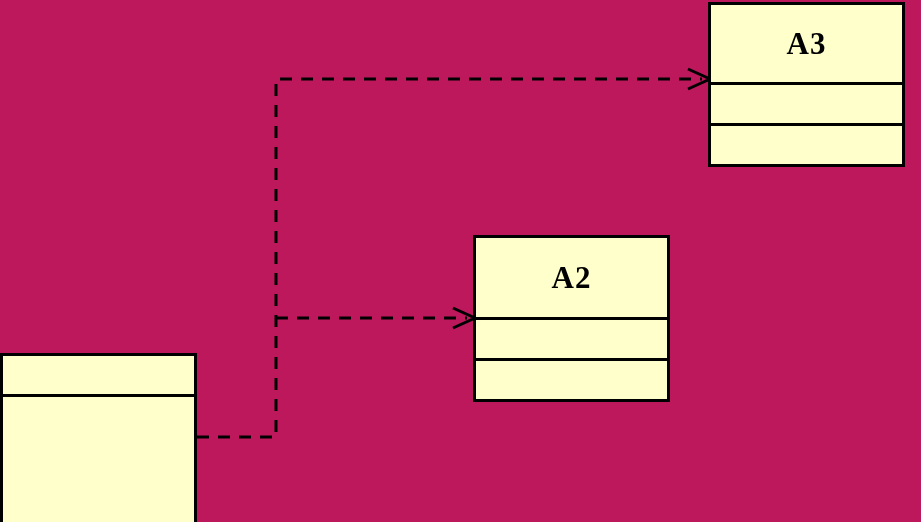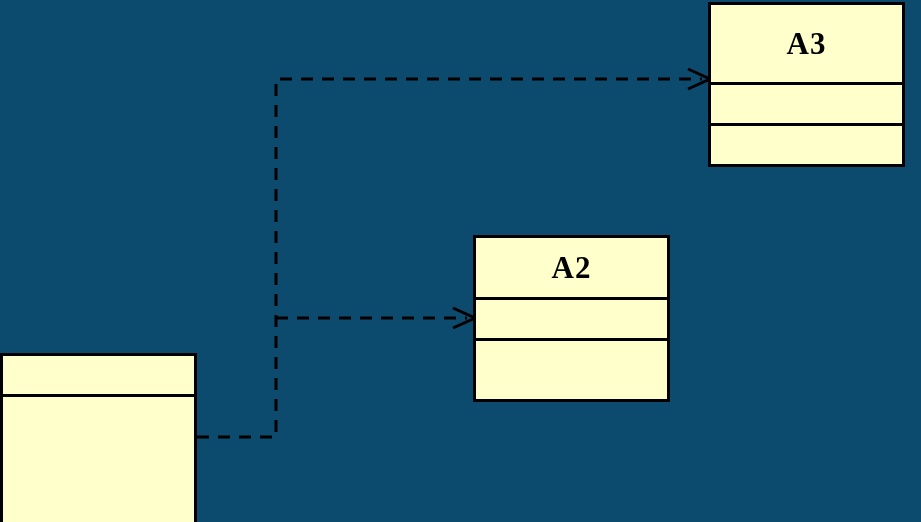--- a/index.html
+++ b/index.html
@@ -8,21 +8,21 @@
     padding: 0;
     background: #ffffff;
   }
   body {
     font-family: "Liberation Serif", serif;
   }
   #diagram-canvas {
     position: relative;
     width: 921px;
     height: 522px;
-    background: #0c4a6e;
+    background: #be185d;
     overflow: hidden;
   }
   #diagram-svg {
     position: absolute;
     left: 0;
     top: 0;
     width: 921px;
     height: 522px;
     display: block;
   }
@@ -74,21 +74,21 @@
 
   <div class="uml-class" style="left:708px; top:2px; width:197px; height:165px;">
     <div class="uml-compartment name-compartment divided" style="height:80px;">
       <span class="uml-class-name">A3</span>
     </div>
     <div class="uml-compartment divided" style="height:41px;"></div>
     <div class="uml-compartment" style="height:38px;"></div>
   </div>
 
   <div class="uml-class" style="left:473px; top:235px; width:197px; height:167px;">
-    <div class="uml-compartment name-compartment divided" style="height:62px;text-align:center;">
+    <div class="uml-compartment name-compartment divided" style="height:82px;text-align:center;">
       <span class="uml-class-name">A2</span>
     </div>
     <div class="uml-compartment divided" style="height:41px;"></div>
     <div class="uml-compartment" style="height:38px;"></div>
   </div>
 
   <div class="uml-class" style="left:0px; top:353px; width:197px; height:172px;">
     <div class="uml-compartment divided" style="height:41px;"></div>
     <div class="uml-compartment" style="height:41px;"></div>
   </div>

